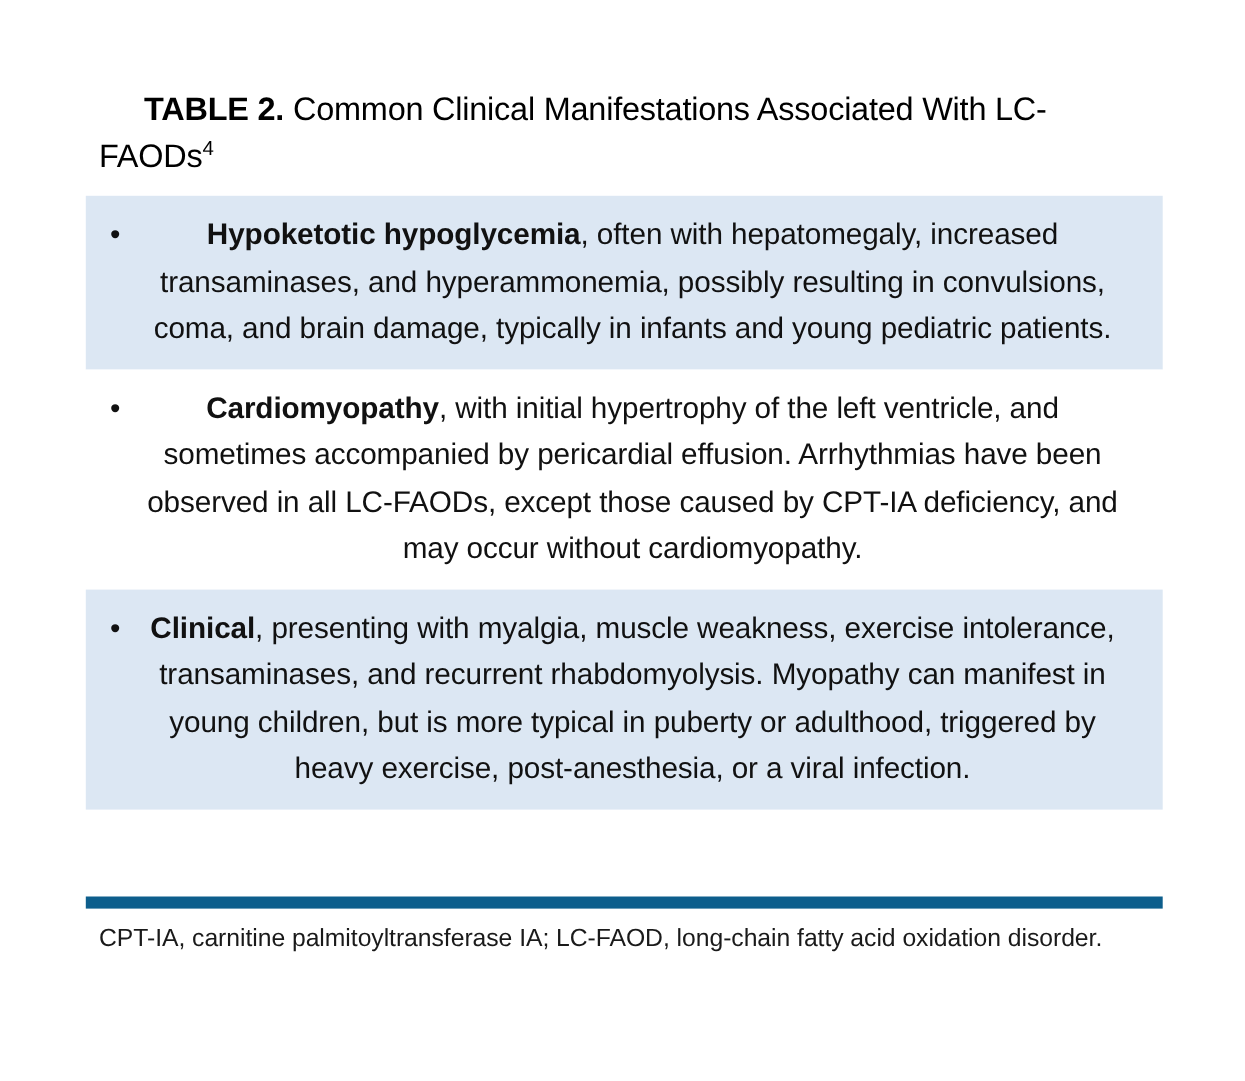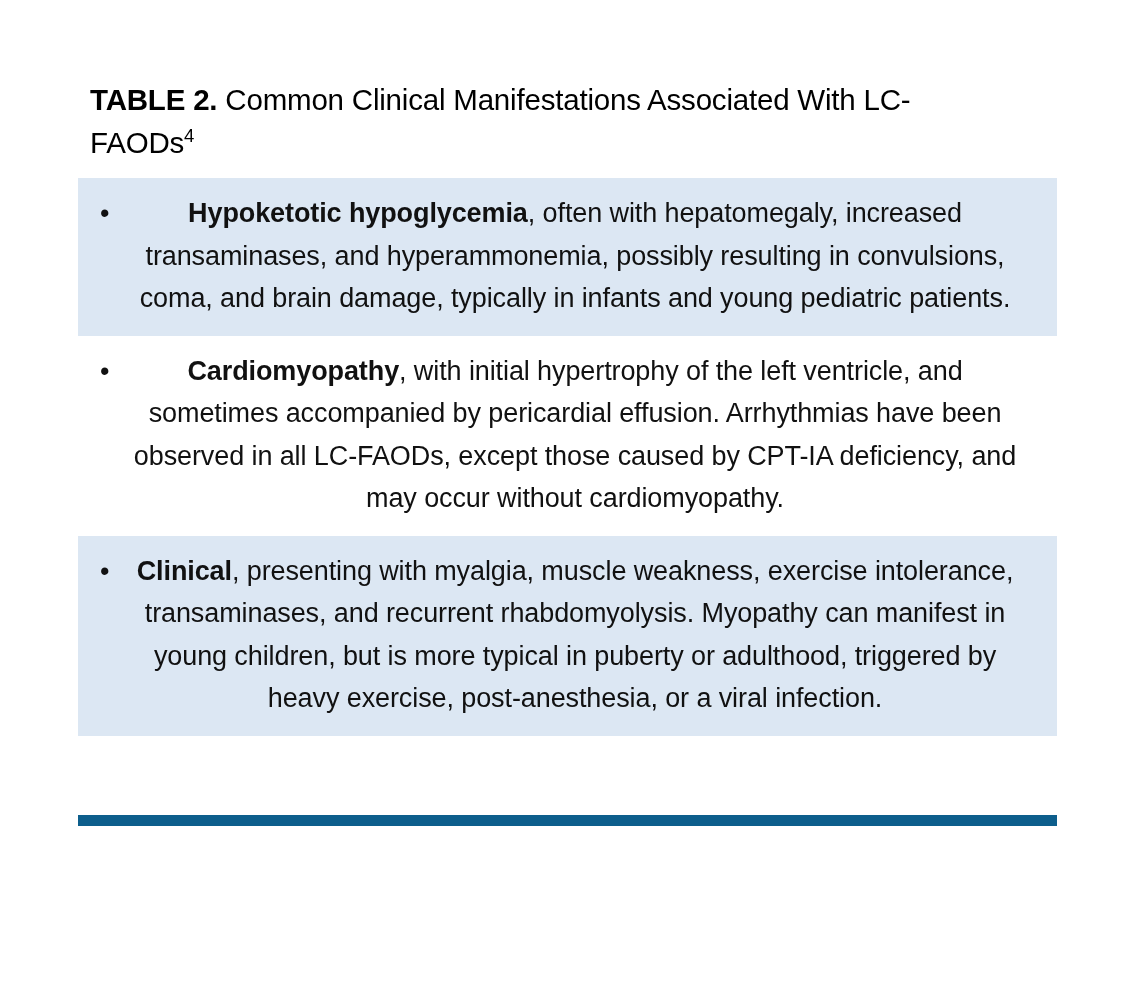--- a/index.html
+++ b/index.html
@@ -29,20 +29,21 @@
     top: 78px;
     width: 920px;
     font-size: 29.5px;
     line-height: 43px;
     letter-spacing: -0.2px;
     color: #000000;
     font-weight: 400;
   }
   .table-title .label {
     font-weight: 700;
+    margin-left: 41px;
   }
   .table-title .sup {
     font-size: 0.63em;
     vertical-align: super;
     line-height: 0;
   }
 
   
   .table-body {
     position: absolute;
@@ -135,14 +136,15 @@
       <div class="bullet-item">
         <span class="bullet-glyph">•</span>
         <span class="bullet-text"><span class="lead">Clinical</span><span>, presenting with myalgia, muscle weakness, exercise intolerance, transaminases, and recurrent rhabdomyolysis. Myopathy can manifest in young children, but is more typical in puberty or adulthood, triggered by heavy exercise, post-anesthesia, or a viral infection.</span></span>
       </div>
     </div>
 
   </div>
 
   <div class="bottom-rule"></div>
 
+  <div class="footnote">CPT-IA, carnitine palmitoyltransferase IA; LC-FAOD, long-chain fatty acid oxidation disorder.</div>
 
 </div>
 
 </body></html>

